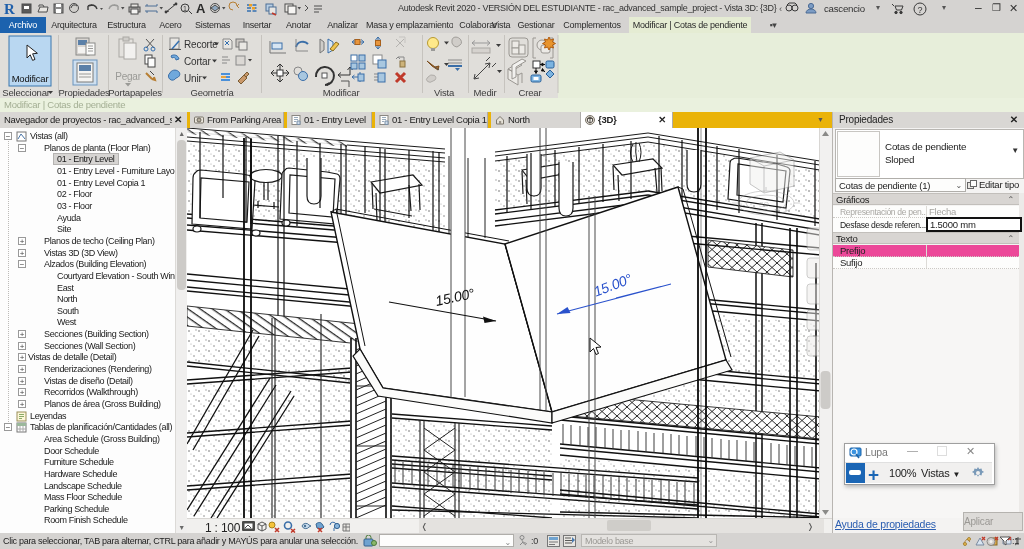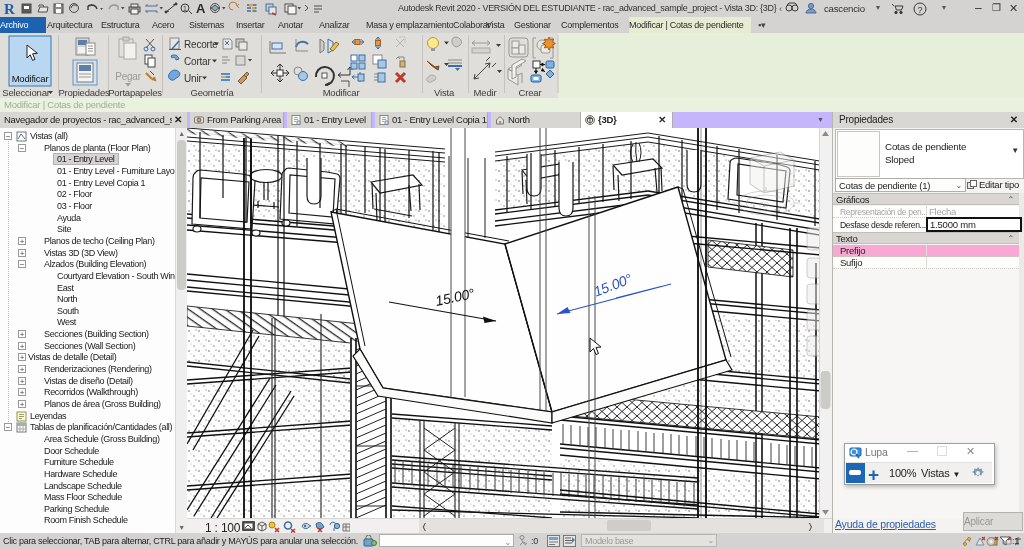--- a/index.html
+++ b/index.html
@@ -3,40 +3,40 @@
 <style>
 html,body{margin:0;padding:0}
 #app{position:relative;width:1024px;height:549px;overflow:hidden;background:#fff;
   font-family:"Liberation Sans",sans-serif;font-size:10px;color:#222;cursor:default;letter-spacing:-0.2px}
 .abs{position:absolute}
 
 #titlebar{position:absolute;left:0;top:0;width:1024px;height:17px;background:#d5d3d1}
 #titlebar .ttl{position:absolute;top:3px;font-size:9.7px;letter-spacing:-0.25px;color:#333;white-space:nowrap}
 
 #ribtabs{position:absolute;left:0;top:17px;width:1024px;height:16px;background:#d5d3d1}
-.rtab{position:absolute;top:0;height:16px;line-height:16px;text-align:left;font-size:9px;letter-spacing:-0.25px;color:#2b2b2b;white-space:nowrap;overflow:hidden}
+.rtab{position:absolute;top:0;height:16px;line-height:16px;text-align:center;font-size:9px;letter-spacing:-0.25px;color:#2b2b2b;white-space:nowrap;overflow:hidden}
 .rtab.file{background:#1c62ae;color:#fff}
 .rtab.ctx{background:#e5ecd3;color:#2b2b2b}
 
 #ribbon{position:absolute;left:0;top:33px;width:1024px;height:65px;background:#e0deda;border-bottom:1px solid #cfccc7}
 #ribbon .grn{position:absolute;left:558px;top:0;width:466px;height:65px;background:#e7eeda}
 
 #modebar{position:absolute;left:0;top:98px;width:1024px;height:14px;background:#eaf1de;color:#a3ae93;font-size:9.5px;letter-spacing:-0.25px;padding-left:4px;line-height:14px;box-sizing:border-box}
 
 #browser{position:absolute;left:0;top:112px;width:187px;height:421px;background:#f7f6f5;border-right:1px solid #b8b5b1}
 #bhead{position:absolute;left:0;top:0;width:187px;height:16px;background:#d9d7d4;font-size:9.5px;letter-spacing:-0.3px;line-height:16px;padding-left:4px;box-sizing:border-box;color:#222;white-space:nowrap;overflow:hidden}
 #btree{position:absolute;left:0;top:16px;width:176px;height:405px;background:#fdfdfd;overflow:hidden}
 .trow{position:absolute;left:0;width:176px;height:12px;font-size:9px;letter-spacing:-0.35px;line-height:12px;white-space:nowrap;color:#1a1a1a;overflow:hidden}
 .trow .pm{position:absolute;top:2px;width:8px;height:8px;border:1px solid #999;background:#fff;font-size:8px;line-height:7px;text-align:center;color:#444;box-sizing:border-box}
 .trow .sel{position:absolute;left:52px;top:0;height:12px;background:#d6d4d2;border:1px solid #b5b3b1;box-sizing:border-box}
 .bscroll{position:absolute;right:0;top:16px;width:11px;height:405px;background:#f0efee;border-left:1px solid #dcdad7}
 .barrow{position:absolute;left:0;width:11px;height:11px;color:#6a6a6a;font-size:7px;text-align:center;line-height:11px}
 .bthumb{position:absolute;left:1px;width:9px;background:#cdcbc8;border-radius:4px}
 
-#viewtabs{position:absolute;left:187px;top:112px;width:645px;height:16px;background:#c4b5fd}
+#viewtabs{position:absolute;left:187px;top:112px;width:645px;height:16px;background:#eab308}
 .vtab{position:absolute;top:0;height:16px;background:#d8d6d3;border-right:1px solid #aeaca9;font-size:9.5px;letter-spacing:-0.3px;line-height:16px;color:#222;padding-left:17px;box-sizing:border-box;white-space:nowrap;overflow:hidden}
 .vtab.active{background:#fff;font-weight:bold}
 .vticon{position:absolute;left:4px;top:3px;width:10px;height:10px}
 #canvas{position:absolute;left:187px;top:128px}
 #viewbottom{position:absolute;left:187px;top:518px;width:645px;height:15px;background:#f1f0ee;border-top:1px solid #d8d6d3}
 
 #props{position:absolute;left:832px;top:112px;width:192px;height:421px;background:#f4f3f2;border-left:1px solid #b8b5b1}
 #phead{position:absolute;left:0;top:0;width:192px;height:16px;background:#d9d7d4;font-size:10px;letter-spacing:-0.2px;line-height:16px;padding-left:6px;box-sizing:border-box}
 .prow{position:absolute;left:0;width:186px;box-sizing:border-box;font-size:9.5px;letter-spacing:-0.25px}
 .psec{background:#d8d5d2;border-top:1px solid #c2bfbb;border-bottom:1px solid #c2bfbb;color:#1a1a1a;padding-left:3px}
@@ -848,21 +848,21 @@
     <span style="position:absolute;left:96px;color:#a8a6a2">Flecha</span>
     <span class="abs" style="left:93px;top:0;width:1px;height:12px;background:#dddbd7"></span>
     <span class="abs" style="left:0;bottom:0;width:186px;height:1px;border-bottom:1px dotted #ccc9c5"></span>
   </div>
   <div class="prow" style="top:106px;height:14px;line-height:14px;background:#fdfdfc">
     <span style="position:absolute;left:7px;width:86px;overflow:hidden;white-space:nowrap;color:#1a1a1a;font-size:8.6px;letter-spacing:-0.35px">Desfase desde referen...</span>
     <span class="abs" style="left:93px;top:0;width:1px;height:14px;background:#dddbd7"></span>
   </div>
   <div class="abs" style="left:93px;top:105px;width:96px;height:15px;background:#fff;border:2px solid #111;font-size:10.5px;line-height:11px;padding-left:2px;box-sizing:border-box;margin:0;z-index:3;font-size:9.5px">1.5000 mm</div>
   <div class="prow psec" style="top:120px;height:12px;line-height:12px">Texto<span style="position:absolute;right:5px;font-size:8px;color:#444">⌃</span></div>
-  <div class="prow" style="top:133px;height:12px;line-height:12px;background:#f9a8d4">
+  <div class="prow" style="top:133px;height:12px;line-height:12px;background:#ec4899">
     <span style="position:absolute;left:7px">Prefijo</span>
     <span class="abs" style="left:93px;top:0;width:1px;height:12px;background:#dddbd7"></span>
     <span class="abs" style="left:0;bottom:0;width:186px;height:1px;border-bottom:1px dotted #ccc9c5"></span>
   </div>
   <div class="prow" style="top:145px;height:12px;line-height:12px;background:#fdfdfc">
     <span style="position:absolute;left:7px">Sufijo</span>
     <span class="abs" style="left:93px;top:0;width:1px;height:12px;background:#dddbd7"></span>
     <span class="abs" style="left:0;bottom:0;width:186px;height:1px;border-bottom:1px dotted #ccc9c5"></span>
   </div>
   <div class="abs" style="left:0;top:157px;width:186px;height:249px;background:#f7f6f5"></div>

